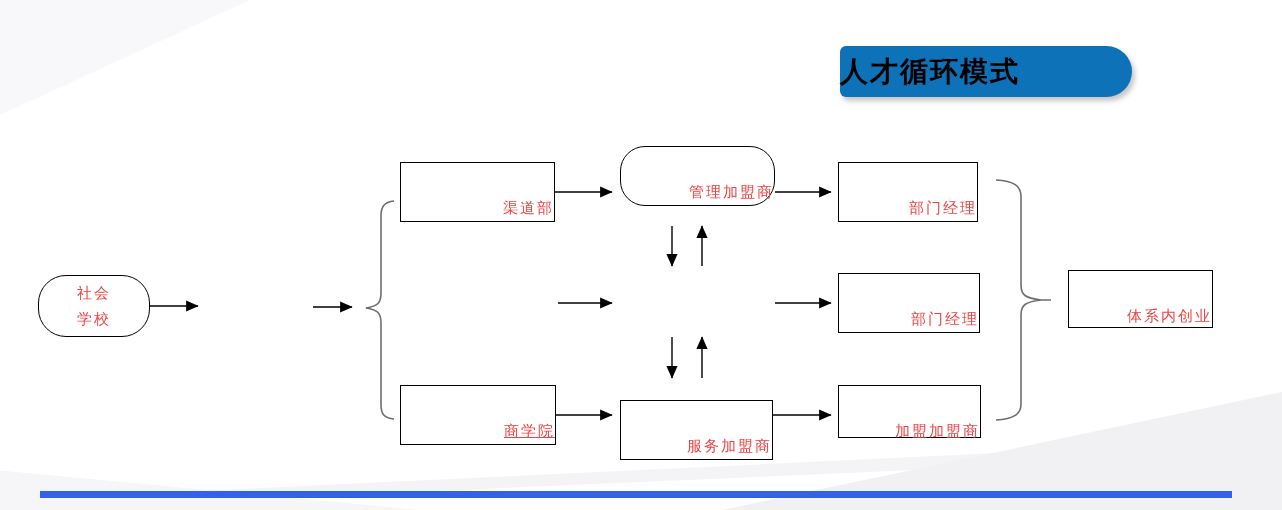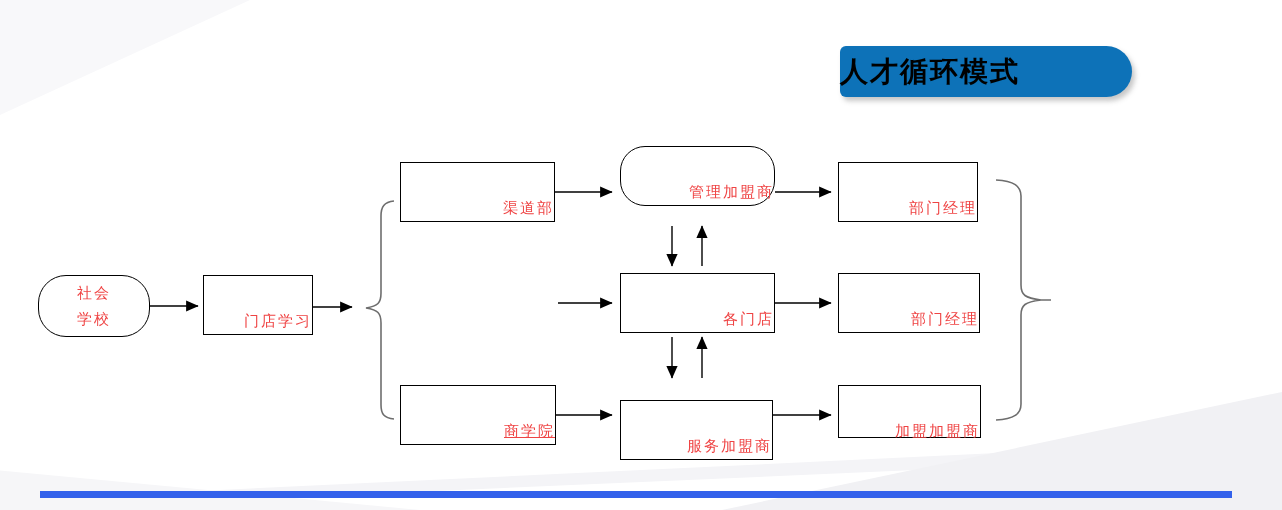--- a/index.html
+++ b/index.html
@@ -80,46 +80,43 @@
     <line class="arrow" x1="672" y1="337" x2="672" y2="378" marker-end="url(#arw)"></line>
     <line class="arrow" x1="702" y1="378" x2="702" y2="337" marker-end="url(#arw)"></line>
     <path class="brace" d="M394,201 C384,202 381,207 381,216 L381,293 C381,303 378,306 366,308 C378,310 381,313 381,323 L381,405 C381,414 384,418 394,419"></path>
     <path class="brace" d="M996,180 C1014,181 1021,186 1021,196 L1021,285 C1021,295 1025,298 1041,300 L1051,300 M1041,300 C1025,302 1021,305 1021,315 L1021,404 C1021,414 1014,419 996,420"></path>
   </svg>
 
   <div class="node center-text" style="left:38px;top:275px;width:112px;height:62px;border-radius:28px;">
     <span>社会
 学校</span>
   </div>
-  <div class="node top-text" style="left:203px;top:275px;width:110px;height:60px;">
-    <span>门店学习</span>
-  </div>
 
   <div class="node top-text" style="left:400px;top:162px;width:155px;height:60px;">
     <span>渠道部</span>
   </div>
   <div class="node top-text" style="left:400px;top:385px;width:156px;height:60px;text-decoration:underline;">
     <span>商学院</span>
   </div>
 
   <div class="node top-text" style="left:620px;top:146px;width:155px;height:60px;border-radius:25px;">
     <span>管理加盟商</span>
-  </div>
-  <div class="node top-text" style="left:620px;top:273px;width:155px;height:60px;">
-    <span>各门店</span>
   </div>
   <div class="node top-text" style="left:620px;top:385px;width:153px;height:60px;margin-top:15px;">
     <span>服务加盟商</span>
   </div>
 
   <div class="node top-text" style="left:838px;top:162px;width:140px;height:60px;">
     <span>部门经理</span>
   </div>
   <div class="node top-text" style="left:838px;top:273px;width:142px;height:60px;">
     <span>部门经理</span>
   </div>
   <div class="node top-text" style="left:838px;top:385px;width:143px;height:53px;">
     <span>加盟加盟商</span>
   </div>
 
+  <div class="node top-text" style="left:1068px;top:270px;width:145px;height:58px;">
+    <span>体系内创业</span>
+  </div>
 
   <div id="footer-rule"></div>
 </div>
 
 </body></html>

